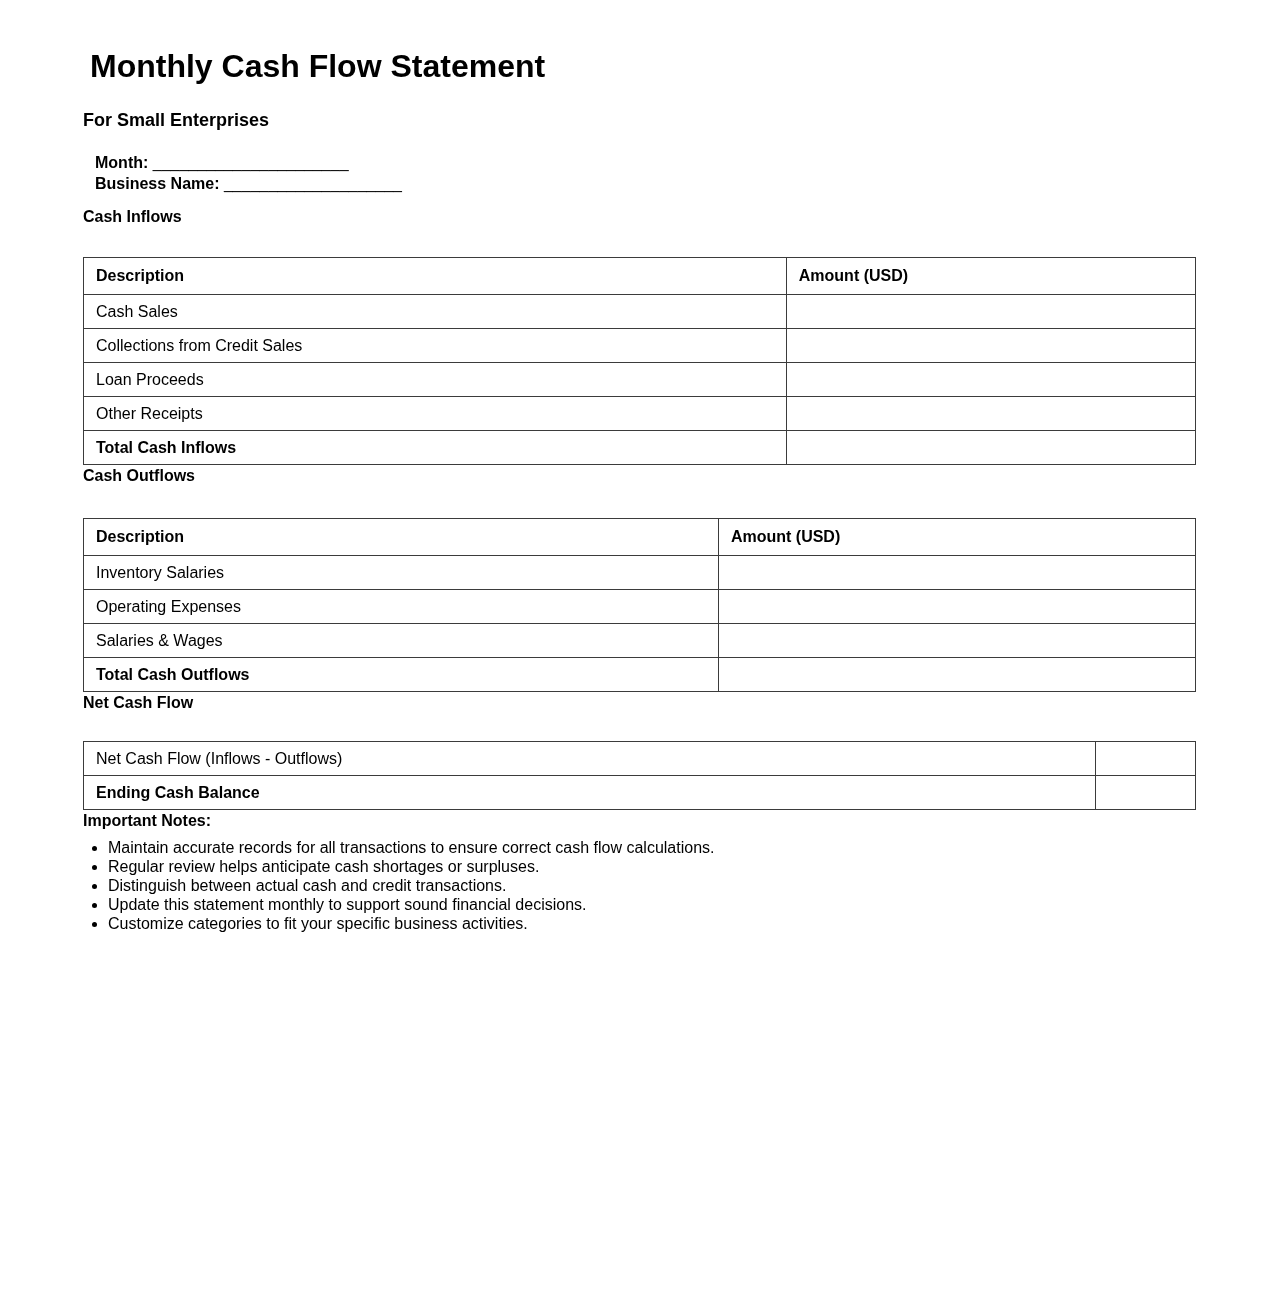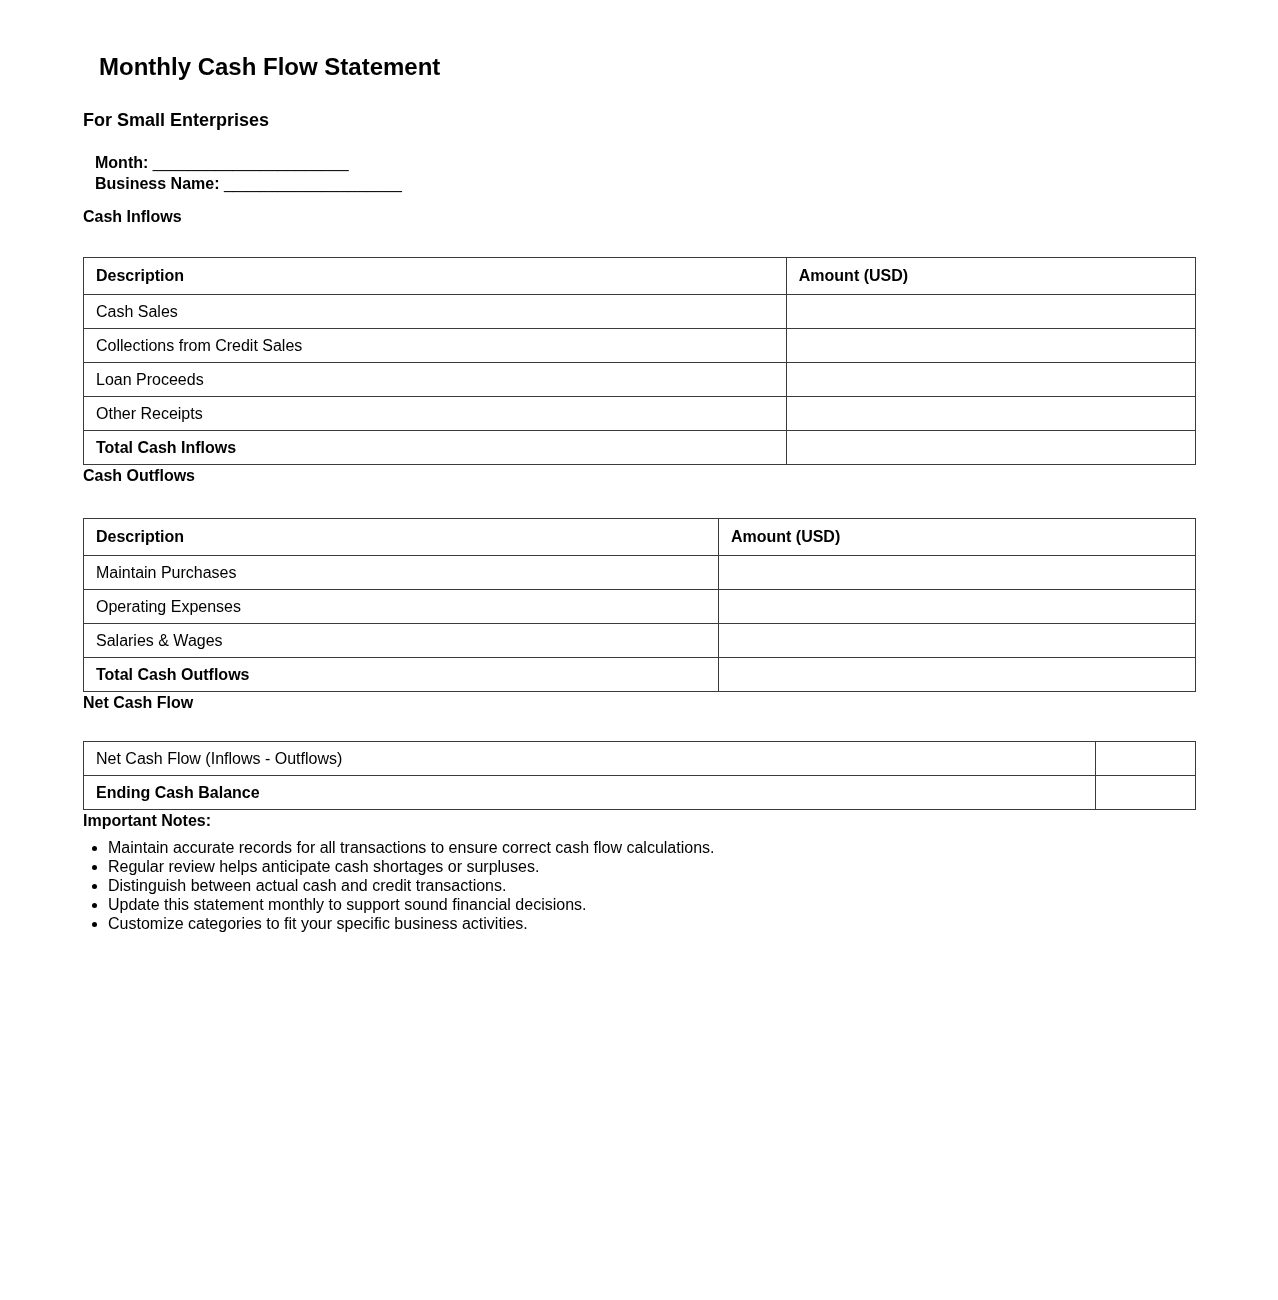--- a/index.html
+++ b/index.html
@@ -14,24 +14,24 @@
     height: 1300px;
     background: #ffffff;
     box-sizing: border-box;
     overflow: hidden;
   }
   .doc {
     box-sizing: border-box;
     padding: 48px 82px 0 83px;
   }
   h1.title {
-    font-size: 24px;
+    font-size: 32px;
     line-height: 37px;
     font-weight: bold;
-    margin: 0 0 21px 16px;
+    margin: 0 0 21px 7px;
   }
   h2.subtitle {
     font-size: 18px;
     line-height: 28px;
     font-weight: bold;
     margin: 0 0 18px 0;
   }
   p.fields {
     margin: 12px;
     line-height: 21px;
@@ -159,21 +159,21 @@
           <col class="c-amt-2">
         </colgroup>
       <thead>
         <tr>
           <th>Description</th>
           <th>Amount (USD)</th>
         </tr>
       </thead>
       <tbody>
         <tr>
-          <td>Maintain Purchases</td>
+          <td>Inventory Salaries</td>
           <td></td>
         </tr>
         <tr>
           <td>Operating Expenses</td>
           <td></td>
         </tr>
         <tr>
           <td>Salaries &amp; Wages</td>
           <td></td>
         </tr>

